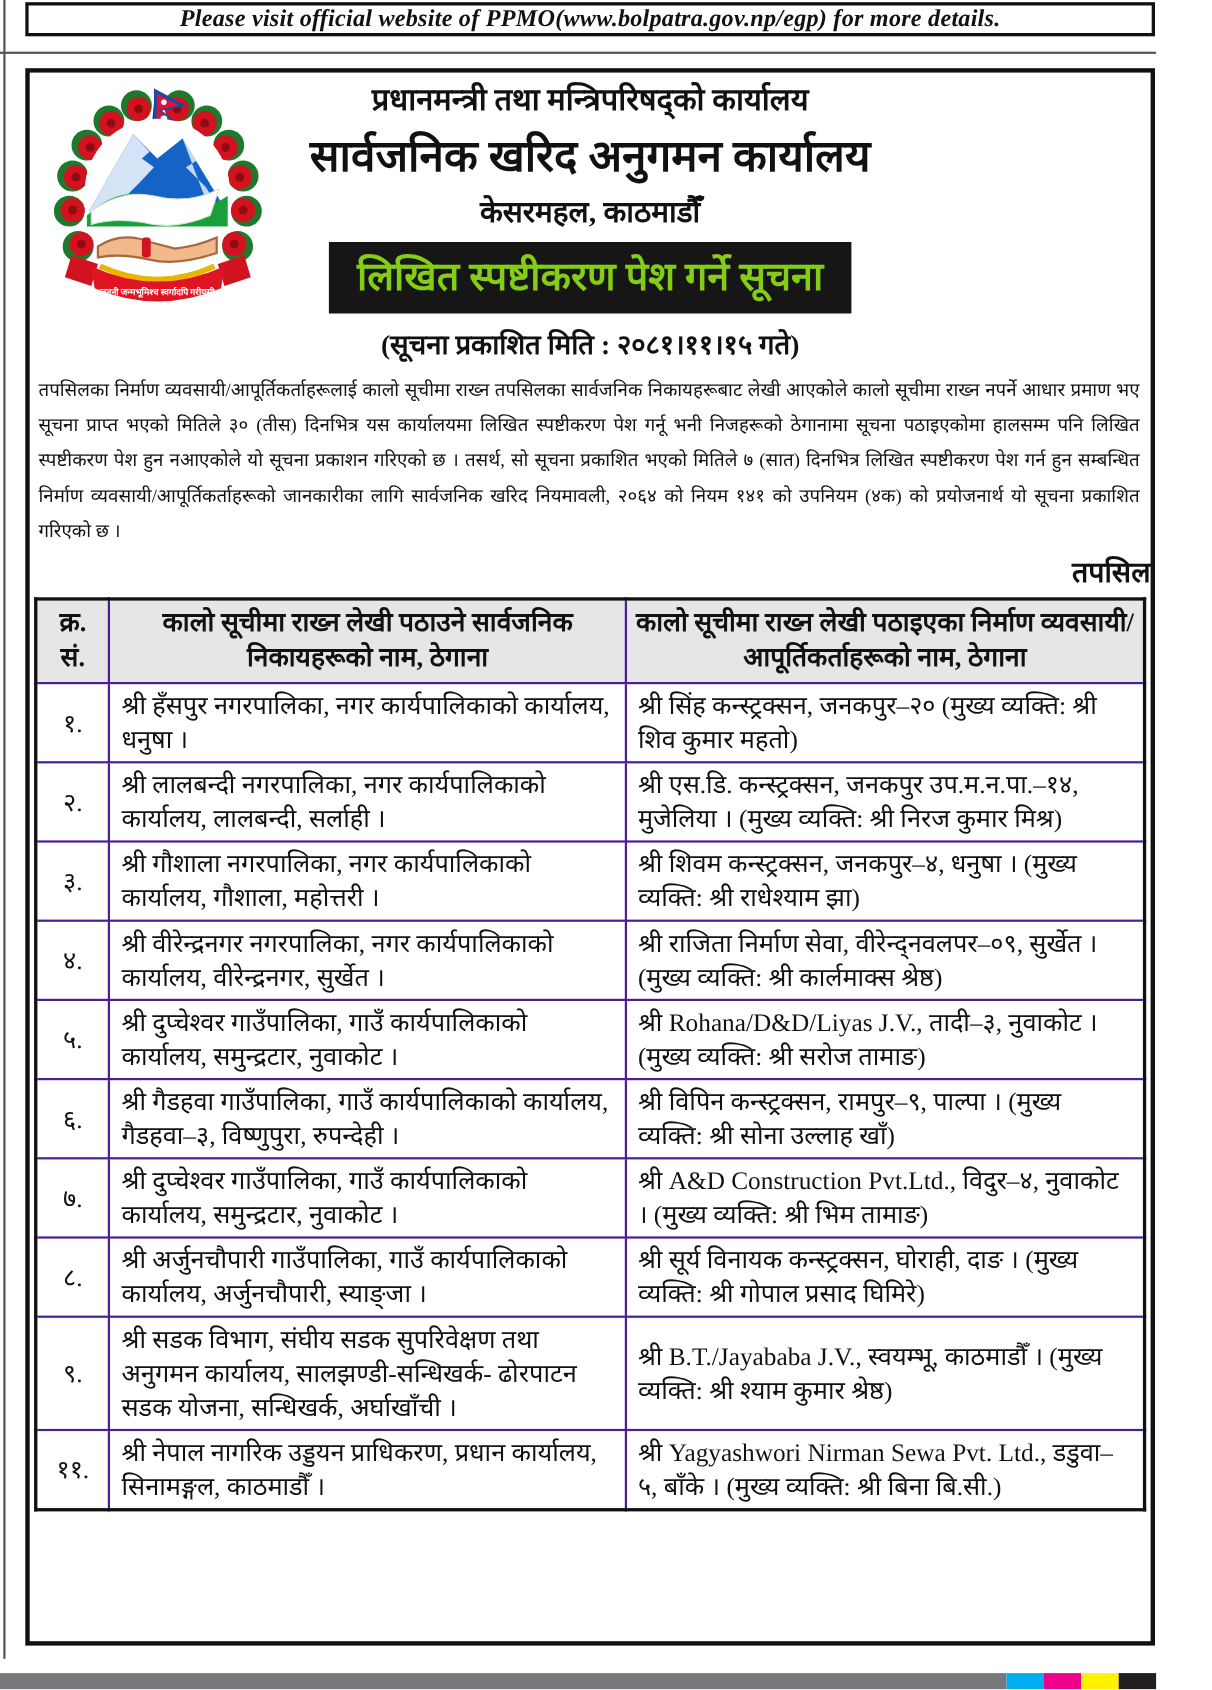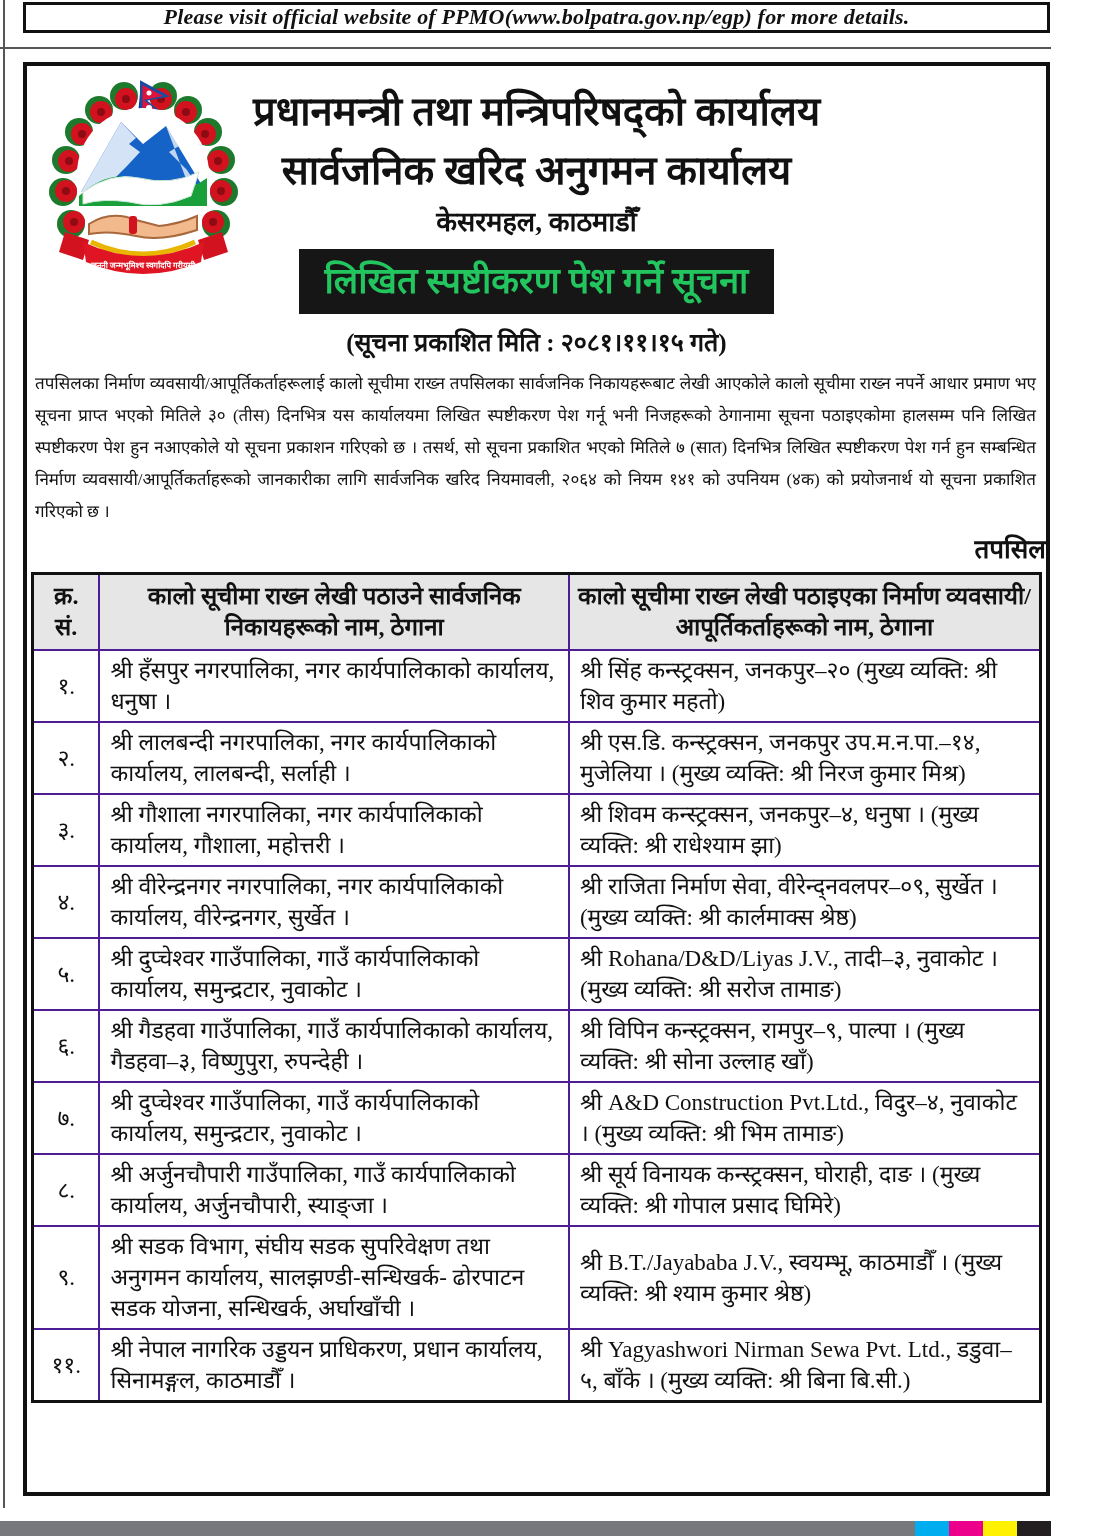--- a/index.html
+++ b/index.html
@@ -20,26 +20,26 @@
   .banner-text{font-style:italic;font-weight:bold;font-size:22px;letter-spacing:.2px;white-space:nowrap;}
   .sep-rule{position:absolute;left:0;top:47px;width:1051px;height:2px;background:#555;}
   .main-box{
     position:absolute;left:23px;top:62px;width:1027px;height:1434px;
     border:4px solid #111;box-sizing:border-box;
     background:#fff;
   }
   .emblem{position:absolute;left:14px;top:8px;width:205px;height:225px;}
   .hdr{ text-align:center; }
   .hdr-govt{margin-top:12px;font-size:25px;font-weight:bold;}
-  .hdr-ministry{margin-top:16px;font-size:40px;font-weight:bold;}
+  .hdr-ministry{margin-top:4px;font-size:28px;font-weight:bold;}
   .hdr-office{margin-top:4px;font-size:40px;font-weight:bold;}
   .hdr-address{margin-top:6px;font-size:27px;font-weight:bold;}
   .title-bar-wrap{text-align:center;margin-top:10px;}
   .title-bar{
-    display:inline-block;background:#161616;color:#22c55e;
+    display:inline-block;background:#161616;color:#84cc16;
     font-size:36px;font-weight:bold;
     padding:6px 26px 10px 26px;
   }
   .date-line{text-align:center;font-size:25px;font-weight:bold;margin-top:10px;}
   .body-par{
     margin:10px 10px 0 8px;
     font-size:17px;line-height:32px;
     text-align:justify;
   }
   .schedule-heading{text-align:right;font-size:26px;font-weight:bold;margin-top:2px;}

